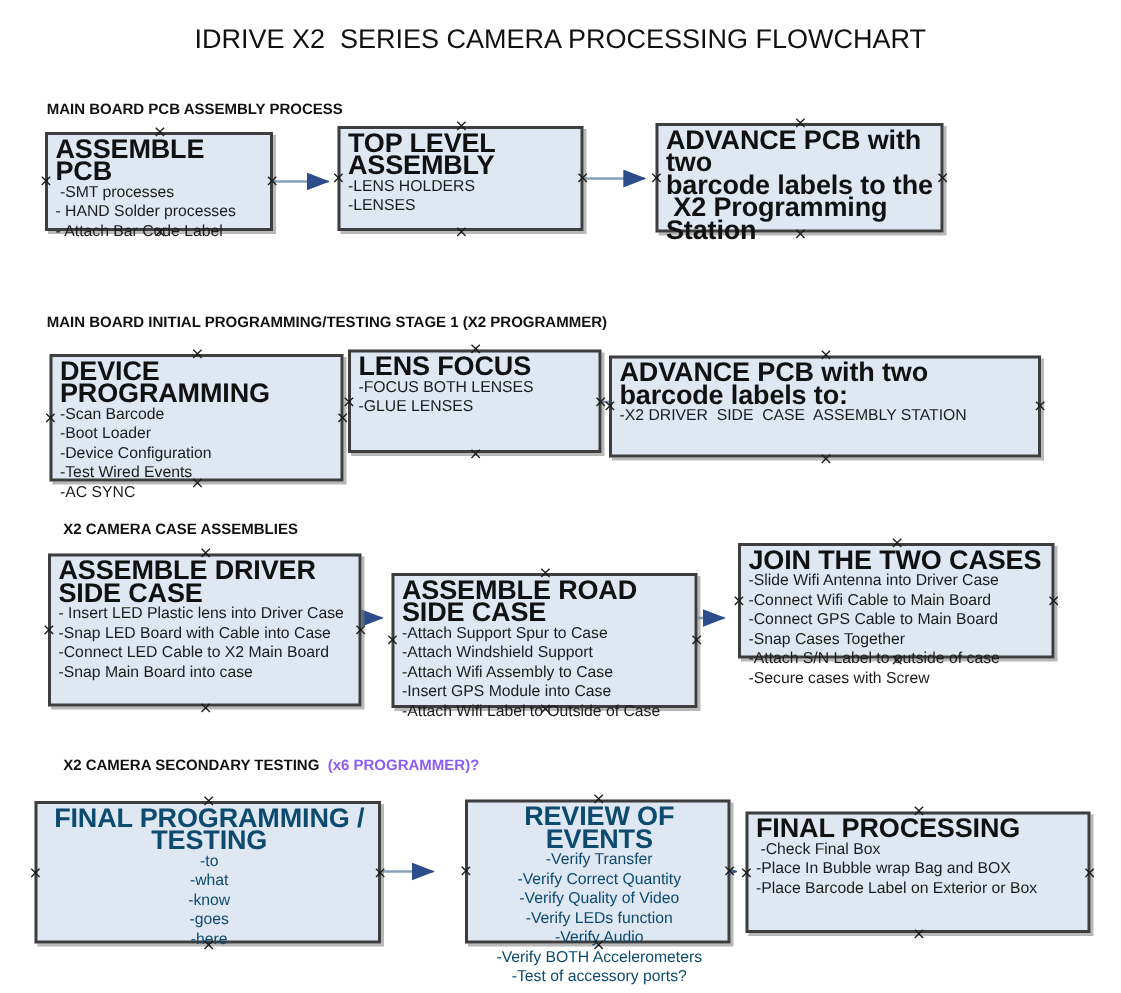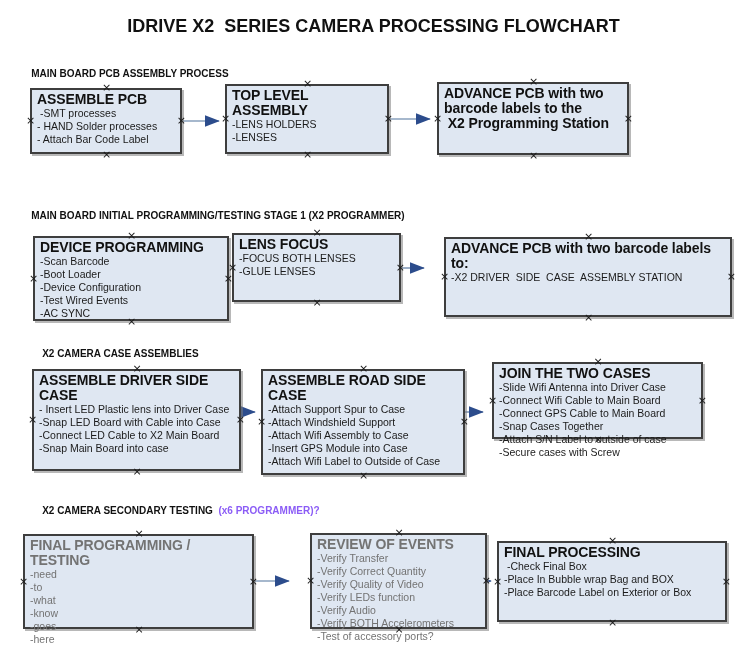--- a/index.html
+++ b/index.html
@@ -2,40 +2,40 @@
 <html><head>
 <meta charset="utf-8">
 <style>
   html,body{margin:0;padding:0;background:#fff;}
   #canvas{
     position:relative;width:747px;height:662px;background:#ffffff;overflow:hidden;
     font-family:"Liberation Sans","DejaVu Sans",sans-serif;color:#111;
   }
   .page-title{
     position:absolute;top:16px;left:0;width:747px;text-align:center;
-    font-size:18px;font-weight:bold;color:#111;white-space:pre-wrap;
+    font-size:18px;font-weight:normal;color:#111;white-space:pre-wrap;
   }
   .sec-header{
     position:absolute;font-size:10px;font-weight:bold;color:#111;white-space:pre-wrap;
   }
   .sec-header .red{color:#8b5cf6;}
   .fbox{
     position:absolute;box-sizing:border-box;
     background:#DFE7F2;border:2px solid #3E3E3E;
     box-shadow:2px 2px 0 rgba(125,125,125,.55);
     padding:2px 3px 0 5px;overflow:visible;
   }
   .box-title{
-    font-size:14px;font-weight:bold;line-height:15px;letter-spacing:-.1px;
+    font-size:18px;font-weight:bold;line-height:15px;letter-spacing:-.1px;
     white-space:pre-wrap;color:#111;
   }
   .box-item{
     font-size:10.5px;line-height:13px;white-space:pre-wrap;color:#1b1b1b;
   }
-  .red-text .box-title,.red-text .box-item{color:#737373;}
+  .red-text .box-title,.red-text .box-item{color:#0c4a6e;text-align:center;}
   
   .anc{
     position:absolute;font-style:normal;font-size:11px;line-height:1;color:#1a1a1a;
     font-family:"DejaVu Sans",sans-serif;pointer-events:none;
   }
   .anc::before{content:"\00D7";}
   .anc-t{top:-8px;left:50%;margin-left:-4px;}
   .anc-b{bottom:-8px;left:50%;margin-left:-4px;}
   .anc-l{left:-6px;top:50%;margin-top:-6px;}
   .anc-r{right:-6px;top:50%;margin-top:-6px;}
@@ -120,21 +120,21 @@
   <div class="fbox" style="left:232px;top:233px;width:169px;height:69px">
     <i class="anc anc-t"></i>
       <i class="anc anc-b"></i>
       <i class="anc anc-l"></i>
       <i class="anc anc-r"></i>
     <div class="box-title">LENS FOCUS</div>
     <div class="box-item">-FOCUS BOTH LENSES</div>
     <div class="box-item">-GLUE LENSES</div>
   </div>
 
-  <div class="fbox" style="left:444px;top:237px;width:288px;height:80px">
+  <div class="fbox" style="left:406px;top:237px;width:288px;height:68px">
     <i class="anc anc-t"></i>
       <i class="anc anc-b"></i>
       <i class="anc anc-l"></i>
       <i class="anc anc-r"></i>
     <div class="box-title">ADVANCE PCB with two barcode labels to:</div>
     <div class="box-item">-X2 DRIVER  SIDE  CASE  ASSEMBLY STATION</div>
   </div>
 
   <div class="sec-header" style="left:31px;top:337px">
     <span>X2 CAMERA CASE ASSEMBLIES</span><span class="red"></span>
@@ -145,21 +145,21 @@
       <i class="anc anc-b"></i>
       <i class="anc anc-l"></i>
       <i class="anc anc-r"></i>
     <div class="box-title">ASSEMBLE DRIVER SIDE CASE</div>
     <div class="box-item">- Insert LED Plastic lens into Driver Case</div>
     <div class="box-item">-Snap LED Board with Cable into Case</div>
     <div class="box-item">-Connect LED Cable to X2 Main Board</div>
     <div class="box-item">-Snap Main Board into case</div>
   </div>
 
-  <div class="fbox" style="left:261px;top:369px;width:204px;height:106px">
+  <div class="fbox" style="left:261px;top:382px;width:204px;height:90px">
     <i class="anc anc-t"></i>
       <i class="anc anc-b"></i>
       <i class="anc anc-l"></i>
       <i class="anc anc-r"></i>
     <div class="box-title">ASSEMBLE ROAD SIDE CASE</div>
     <div class="box-item">-Attach Support Spur to Case</div>
     <div class="box-item">-Attach Windshield Support</div>
     <div class="box-item">-Attach Wifi Assembly to Case</div>
     <div class="box-item">-Insert GPS Module into Case</div>
     <div class="box-item">-Attach Wifi Label to Outside of Case</div>
@@ -182,21 +182,20 @@
   <div class="sec-header" style="left:31px;top:494px">
     <span>X2 CAMERA SECONDARY TESTING </span><span class="red"> (x6 PROGRAMMER)?</span>
   </div>
 
   <div class="fbox red-text" style="left:23px;top:534px;width:231px;height:95px">
     <i class="anc anc-t"></i>
       <i class="anc anc-b"></i>
       <i class="anc anc-l"></i>
       <i class="anc anc-r"></i>
     <div class="box-title">FINAL PROGRAMMING / TESTING</div>
-    <div class="box-item">-need</div>
     <div class="box-item">-to</div>
     <div class="box-item">-what</div>
     <div class="box-item">-know</div>
     <div class="box-item">-goes</div>
     <div class="box-item">-here</div>
   </div>
 
   <div class="fbox red-text" style="left:310px;top:533px;width:177px;height:96px">
     <i class="anc anc-t"></i>
       <i class="anc anc-b"></i>

